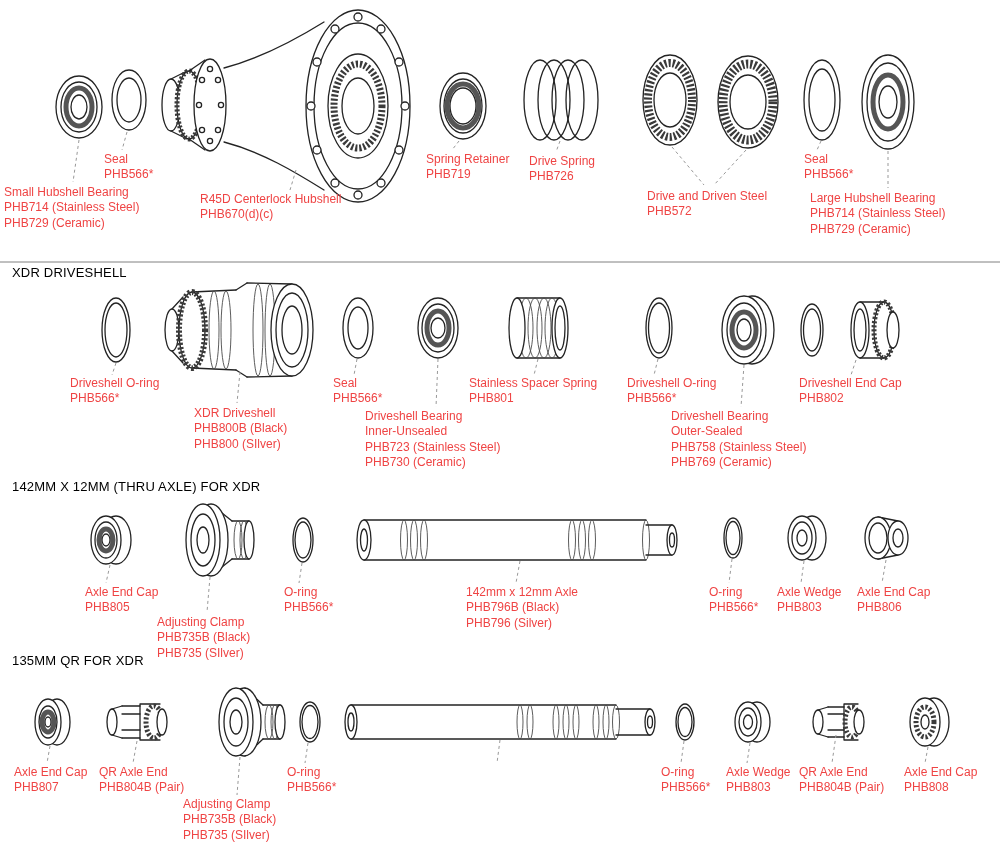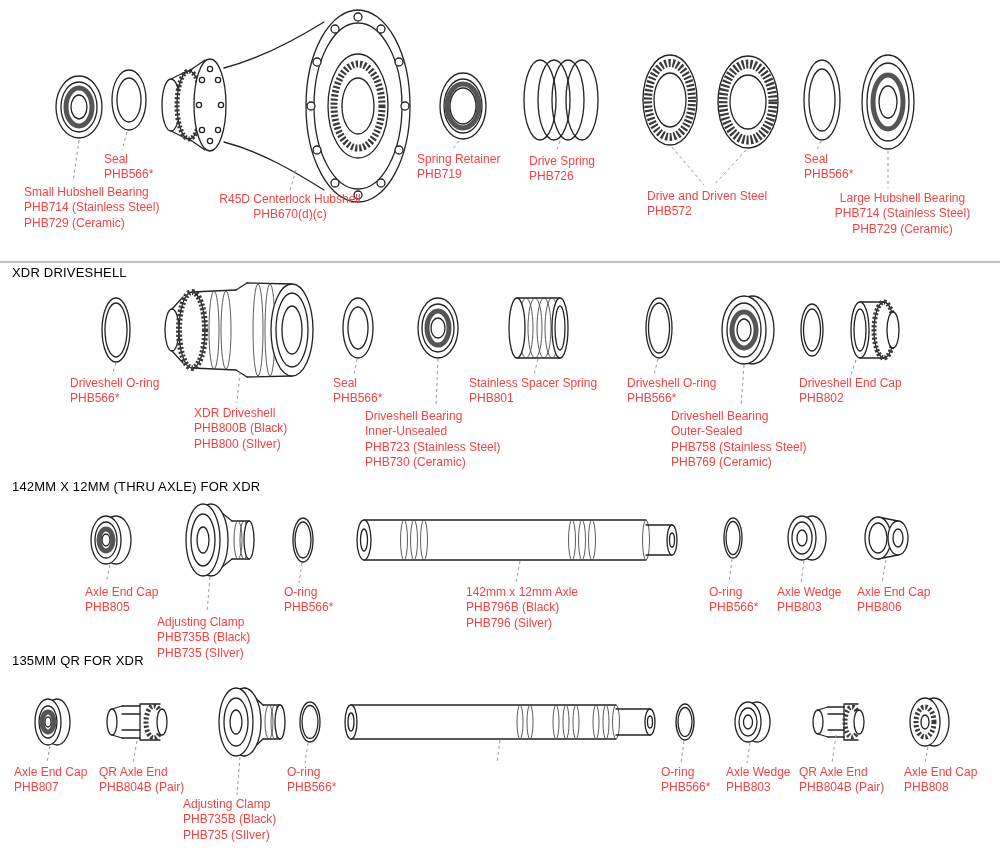--- a/index.html
+++ b/index.html
@@ -1,20 +1,20 @@
 <!DOCTYPE html>
 <html><head>
 <meta charset="utf-8">
 <style>
   html,body{margin:0;padding:0;background:#fff;}
   #page{position:relative;width:1000px;height:850px;background:#fff;overflow:hidden;
         font-family:"Liberation Sans",sans-serif;}
   .lbl{position:absolute;font-size:12px;line-height:1.28;color:#ef4444;
        white-space:pre-line;text-align:left;}
-  .lbl.c{text-align:center;}
+  .lbl.c{}
   .sect{position:absolute;font-size:13px;color:#000;letter-spacing:.2px;}
   svg{position:absolute;left:0;top:0;}
   .s    {stroke:#232323;stroke-width:1.3;fill:none;stroke-linecap:round;}
   .sf   {stroke:#232323;stroke-width:1.3;fill:#ffffff;}
   .band {stroke:#555555;stroke-width:5;fill:none;}
   .teeth{stroke:#3a3a3a;fill:none;stroke-dasharray:2.2 1.9;}
   .thin {stroke:#4a4a4a;stroke-width:.9;fill:none;}
   .leader{stroke:#999999;stroke-width:1;stroke-dasharray:3 3;fill:none;}
   .divider{stroke:#808080;stroke-width:1;}
 </style>
@@ -351,28 +351,28 @@
     <path class="leader" d="M240,757 L237,795"></path>
     <path class="leader" d="M308,743 L305,763"></path>
     <path class="leader" d="M500,740 L497,763"></path>
     <path class="leader" d="M684,741 L681,763"></path>
     <path class="leader" d="M750,743 L747,763"></path>
     <path class="leader" d="M836,735 L832,763"></path>
     <path class="leader" d="M928,747 L925,763"></path>
   </g>
 </svg>
 
-<div class="lbl" style="left:24px;top:185px">Small Hubshell Bearing
+<div class="lbl" style="left:4px;top:185px">Small Hubshell Bearing
 PHB714 (Stainless Steel)
 PHB729 (Ceramic)</div>
 <div class="lbl" style="left:104px;top:152px">Seal
 PHB566*</div>
 <div class="lbl c" style="left:200px;top:192px;width:180px">R45D Centerlock Hubshell
 PHB670(d)(c)</div>
-<div class="lbl" style="left:417px;top:152px">Spring Retainer
+<div class="lbl" style="left:426px;top:152px">Spring Retainer
 PHB719</div>
 <div class="lbl" style="left:529px;top:154px">Drive Spring
 PHB726</div>
 <div class="lbl" style="left:647px;top:189px">Drive and Driven Steel
 PHB572</div>
 <div class="lbl" style="left:804px;top:152px">Seal
 PHB566*</div>
 <div class="lbl c" style="left:810px;top:191px;width:185px">Large Hubshell Bearing
 PHB714 (Stainless Steel)
 PHB729 (Ceramic)</div>

